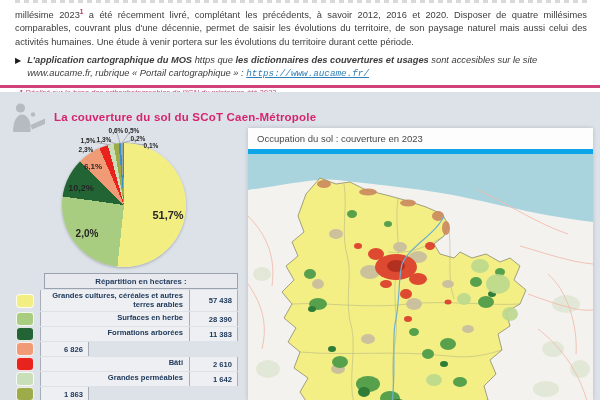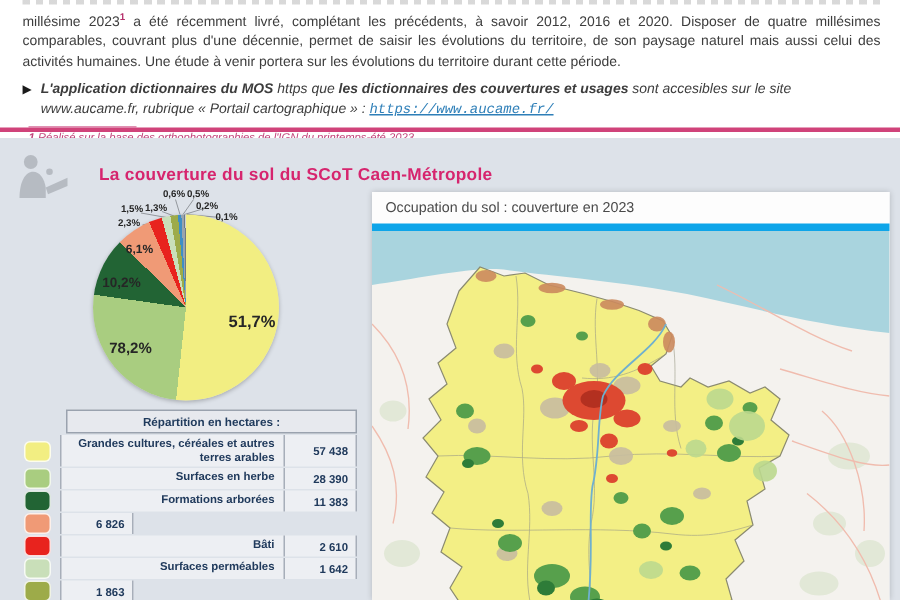--- a/index.html
+++ b/index.html
@@ -19,21 +19,21 @@
   .doc-link{color:#2e7fb8;text-decoration:underline;cursor:pointer;font-family:Liberation Mono, monospace;}
   .fn-sep{width:72px;border-top:1.5px solid #e090b2;margin:4px 0 2px 4px;}
   .footnote{font-size:7.5px;font-style:italic;color:#c2457c;margin:0 0 0 4px;}
   .fn-marker{font-weight:bold;}
 
   
   .divider{position:absolute;top:85px;left:0;width:600px;height:2.5px;background:#d0437a;}
 
   
   .section{position:absolute;top:92px;left:0;width:600px;height:308px;background:#dde2e9;}
-  .sec-header{position:absolute;top:10px;left:10px;display:flex;align-items:center;gap:20px;}
+  .sec-header{position:absolute;top:10px;left:10px;display:flex;align-items:center;gap:8px;}
   .sec-title{color:#d6256e;font-weight:bold;font-size:11.5px;letter-spacing:.2px;}
 
   
   .pie-area{position:absolute;left:0;top:33px;width:240px;height:162px;}
   .pie{position:absolute;left:62px;top:18px;width:124px;height:124px;border-radius:50%;
        box-shadow:0 1px 3px rgba(0,0,0,.25);}
   .leader-svg{position:absolute;left:0;top:0;width:240px;height:162px;}
   .pie-label{position:absolute;transform:translate(-50%,-50%);font-weight:bold;color:#262626;white-space:nowrap;}
   .pl-0{left:168px;top:90px;font-size:11px;}
   .pl-1{left:87px;top:108px;font-size:10px;}
@@ -70,21 +70,21 @@
 </head>
 <body>
 
 <div class="page">
 
   <div class="top">
     <div class="clip-line"></div>
     <p class="body-text"><span>millésime 2023</span><span class="fn-sup">1</span><span> a été récemment livré, complétant les précédents, à savoir 2012, 2016 et 2020. Disposer de quatre millésimes comparables, couvrant plus d'une décennie, permet de saisir les évolutions du territoire, de son paysage naturel mais aussi celui des activités humaines. Une étude à venir portera sur les évolutions du territoire durant cette période.</span></p>
     <div class="bullet-row">
       <span class="bullet-marker">▶</span>
-      <p class="bullet-text"><span class="bold-it">L'application dictionnaires du MOS</span><span> https que </span><span class="bold-it">les dictionnaires des couvertures et usages</span><span> sont accesibles sur le site www.aucame.fr, rubrique « Portail cartographique » : </span><span class="doc-link">https://www.aucame.fr/</span></p>
+      <p class="bullet-text"><span class="bold-it">L'application cartographique du MOS</span><span> https que </span><span class="bold-it">les dictionnaires des couvertures et usages</span><span> sont accesibles sur le site www.aucame.fr, rubrique « Portail cartographique » : </span><span class="doc-link">https://www.aucame.fr/</span></p>
     </div>
     <div class="fn-sep"></div>
     <p class="footnote"><span class="fn-marker">1</span><span> Réalisé sur la base des orthophotographies de l'IGN du printemps-été 2023.</span></p>
   </div>
 
   <div class="divider"></div>
 
   <div class="section">
 
     <div class="sec-header">
@@ -104,21 +104,21 @@
           <line x1="94" y1="17" x2="111" y2="20"></line>
           <line x1="108" y1="16" x2="116" y2="19"></line>
           <line x1="117" y1="8" x2="120" y2="18"></line>
           <line x1="129" y1="8" x2="122" y2="18"></line>
           <line x1="136" y1="14" x2="123" y2="18"></line>
           <line x1="147" y1="20" x2="124.5" y2="18"></line>
         </g>
       </svg>
       <div class="pie" style="background: conic-gradient(rgb(242, 238, 130) 0%, rgb(242, 238, 130) 51.7%, rgb(169, 205, 128) 51.7%, rgb(169, 205, 128) 77.2%, rgb(34, 100, 52) 77.2%, rgb(34, 100, 52) 87.4%, rgb(240, 154, 118) 87.4%, rgb(240, 154, 118) 93.5%, rgb(232, 35, 30) 93.5%, rgb(232, 35, 30) 95.8%, rgb(201, 223, 185) 95.8%, rgb(201, 223, 185) 97.3%, rgb(157, 171, 73) 97.3%, rgb(157, 171, 73) 98.6%, rgb(62, 143, 197) 98.6%, rgb(62, 143, 197) 99.2%, rgb(154, 164, 173) 99.2%, rgb(154, 164, 173) 99.7%, rgb(112, 122, 130) 99.7%, rgb(112, 122, 130) 99.9%, rgb(204, 210, 215) 99.9%, rgb(204, 210, 215) 100%);"></div>
       <span class="pie-label pl-0">51,7%</span>
-      <span class="pie-label pl-1">78,2%</span>
+      <span class="pie-label pl-1">2,0%</span>
       <span class="pie-label pl-2">10,2%</span>
       <span class="pie-label pl-3">6,1%</span>
       <span class="pie-label pl-4">2,3%</span>
       <span class="pie-label pl-5">1,5%</span>
       <span class="pie-label pl-6">1,3%</span>
       <span class="pie-label pl-7">0,6%</span>
       <span class="pie-label pl-8">0,5%</span>
       <span class="pie-label pl-9">0,2%</span>
       <span class="pie-label pl-10">0,1%</span>
     </div>
@@ -145,21 +145,21 @@
             <div class="swatch" style="background: rgb(240, 154, 118);"></div>
             <div class="value-cell">6 826</div>
           </div>
           <div class="legend-row">
             <div class="swatch" style="background: rgb(232, 35, 30);"></div>
             <div class="label-cell">Bâti</div>
             <div class="value-cell">2 610</div>
           </div>
           <div class="legend-row">
             <div class="swatch" style="background: rgb(201, 223, 185);"></div>
-            <div class="label-cell">Surfaces perméables</div>
+            <div class="label-cell">Grandes perméables</div>
             <div class="value-cell">1 642</div>
           </div>
           <div class="legend-row">
             <div class="swatch" style="background: rgb(157, 171, 73);"></div>
             <div class="value-cell">1 863</div>
           </div>
         </div>
     </div>
 
     <div class="map-panel">

